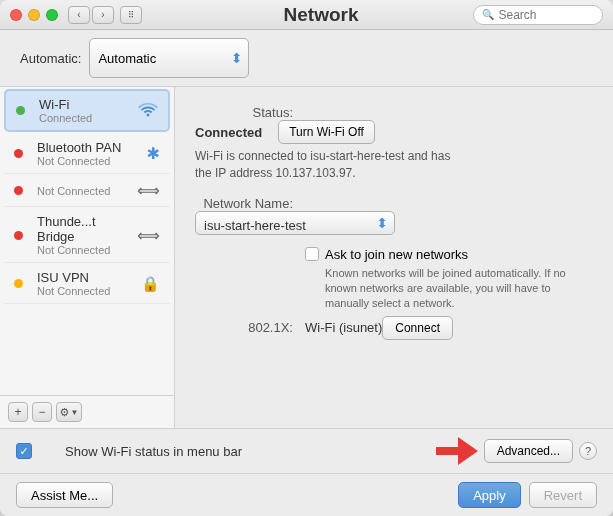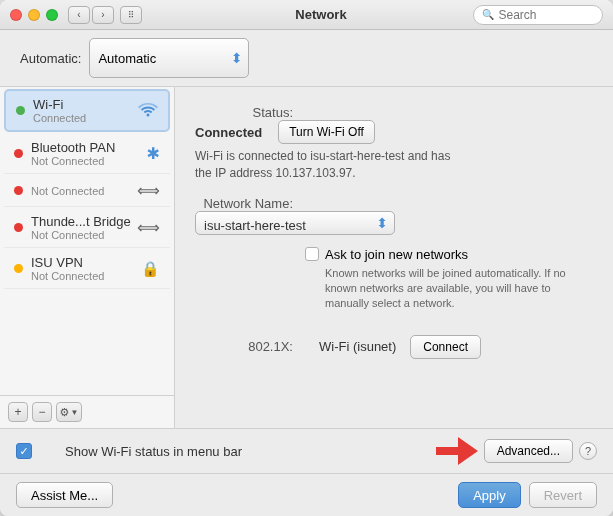--- a/index.html
+++ b/index.html
@@ -72,21 +72,21 @@
       display: flex; align-items: center; justify-content: center;
       cursor: pointer;
       margin-left: 6px;
       font-size: 9px;
       color: #555;
     }
 
     .titlebar-title {
       position: absolute;
       left: 50%; transform: translateX(-50%);
-      font-size: 13px;
+      font-size: 19px;
       font-weight: 600;
       color: #333;
       padding-left: 29px;
     }
 
     .search-box {
       margin-left: auto;
       display: flex;
       align-items: center;
       background: white;
@@ -191,20 +191,21 @@
       border-radius: 50%;
       margin-right: 8px;
       flex-shrink: 0;
     }
     .dot-green { background: #4caf50; }
     .dot-red { background: #e53935; }
     .dot-yellow { background: #ffb300; }
 
     .network-info {
       flex: 1;
+      margin-left: 6px;
     }
     .network-name {
       font-size: 13px;
       font-weight: 500;
       color: #333;
     }
     .network-status {
       font-size: 11px;
       color: #888;
     }
@@ -336,27 +337,27 @@
       cursor: pointer;
       font-size: 10px;
     }
 
     .hint-text {
       font-size: 11px;
       color: #666;
       line-height: 1.4;
       margin-left: 20px;
       max-width: 260px;
-      margin-bottom: 19px;
+      margin-bottom: 0;
     }
 
     .eight02-row {
       display: flex;
       align-items: center;
-      gap: 14px;
+      gap: 0;
       margin-bottom: 12px;
     }
     .eight02-label {
       width: 110px;
       text-align: right;
       font-size: 13px;
       color: #555;
       padding-right: 12px;
       flex-shrink: 0;
     }

